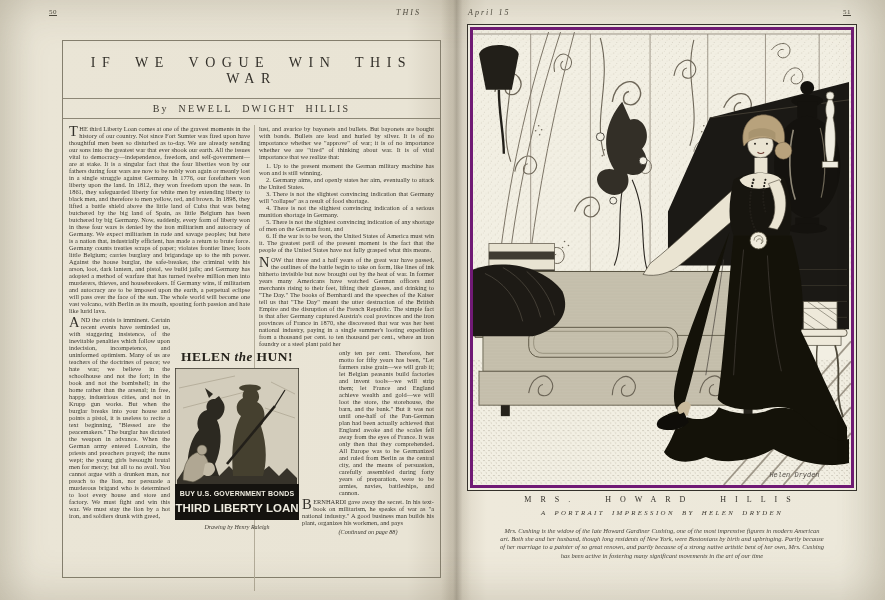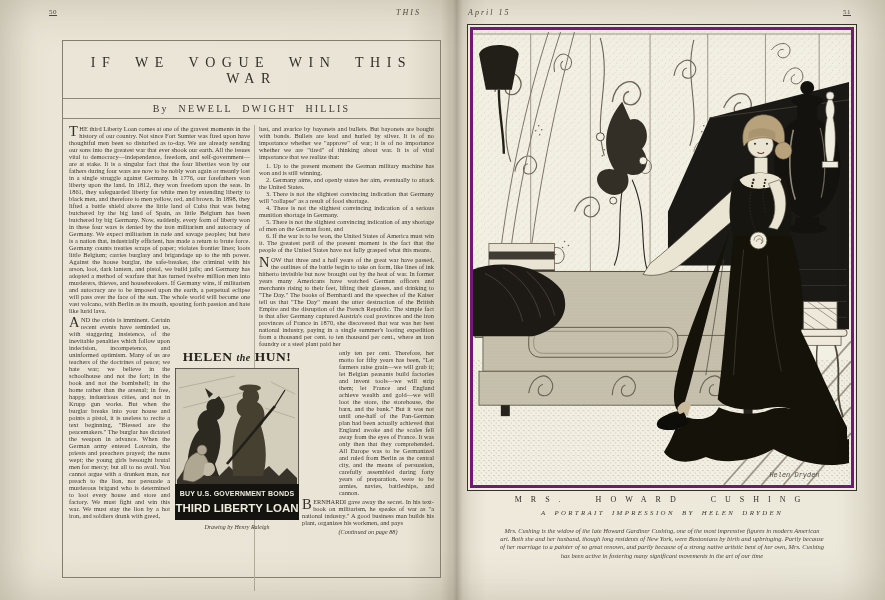--- a/index.html
+++ b/index.html
@@ -29,21 +29,21 @@
   p.body{font-size:6.4px;line-height:7px;text-align:justify;margin:0 0 2px 0;color:#3a372f;}
   p.item{font-size:6.4px;line-height:7px;text-align:justify;margin:0;text-indent:7px;color:#3a372f;}
   .dropcap{float:left;font-size:14.5px;line-height:12.5px;padding-right:1.5px;color:#33302a;}
   .narrow1{width:101px;}
   .narrow2{width:95px;margin-left:auto;}
   .narrow3{width:132px;margin-left:auto;}
   .continued{font-size:6.2px;font-style:italic;text-align:center;margin:1px 0 0;}
   
   .ad{position:absolute;left:108px;top:308px;width:132px;text-align:center;}
   .ad-headline{font-size:13.5px;font-weight:bold;letter-spacing:.5px;color:#26231c;margin-bottom:3px;white-space:nowrap;}
-  .ad-headline .the{font-size:10px;font-style:italic;}
+  .ad-headline .the{font-size:13px;font-style:italic;}
   .poster{display:block;margin:0 auto;}
   .ad-credit{font-size:6px;font-style:italic;margin-top:4px;color:#3d3a32;}
   
   .plate{position:absolute;left:467px;top:24px;width:390px;height:467px;
     border:1.6px solid #33302a;padding:2px;box-sizing:border-box;background:#f1eee2;}
   .plate-inner{width:100%;height:100%;border:3px solid #701a75;box-sizing:border-box;overflow:hidden;font-family:Liberation Mono, monospace;}
   .plate-inner svg{display:block;width:100%;height:100%;}
   .plate-title{position:absolute;left:467px;top:495px;width:390px;text-align:center;
     font-size:8px;letter-spacing:9px;word-spacing:15px;color:#33302a;white-space:nowrap;}
   .plate-sub{position:absolute;left:467px;top:509px;width:390px;text-align:center;
@@ -309,18 +309,18 @@
           <path d="M194,386 C186,389 182,395 187,399 C196,403 210,401 217,393 L212,383 C206,387 200,385 194,386 Z" fill="#0f0d09"></path>
           <circle cx="287" cy="211" r="8.5" fill="#f0ebdb" stroke="#56503e" stroke-width="0.8"></circle>
           <path d="M287,211 m-4.5,0 a4.5,4.5 0 1 1 7,3.4 a2.8,2.8 0 1 0 -4.4,-2.2" stroke="#56503e" stroke-width="0.6" fill="none"></path>
         </g>
 
         <text x="298" y="448" font-size="7" font-style="italic" fill="#55504a">Helen Dryden</text>
       </svg>
     </div>
   </div>
 
-  <div class="plate-title">MRS. HOWARD CUSHING</div>
+  <div class="plate-title">MRS. HOWARD HILLIS</div>
   <div class="plate-sub">A PORTRAIT IMPRESSION BY HELEN DRYDEN</div>
   <div class="plate-caption">Mrs. Cushing is the widow of the late Howard Gardiner Cushing, one of the most impressive figures in modern American art. Both she and her husband, though long residents of New York, were Bostonians by birth and upbringing. Partly because of her marriage to a painter of so great renown, and partly because of a strong native artistic bent of her own, Mrs. Cushing has been active in fostering many significant movements in the art of our time</div>
 
   <div class="gutter"></div>
 </div>
 
 </body></html>

